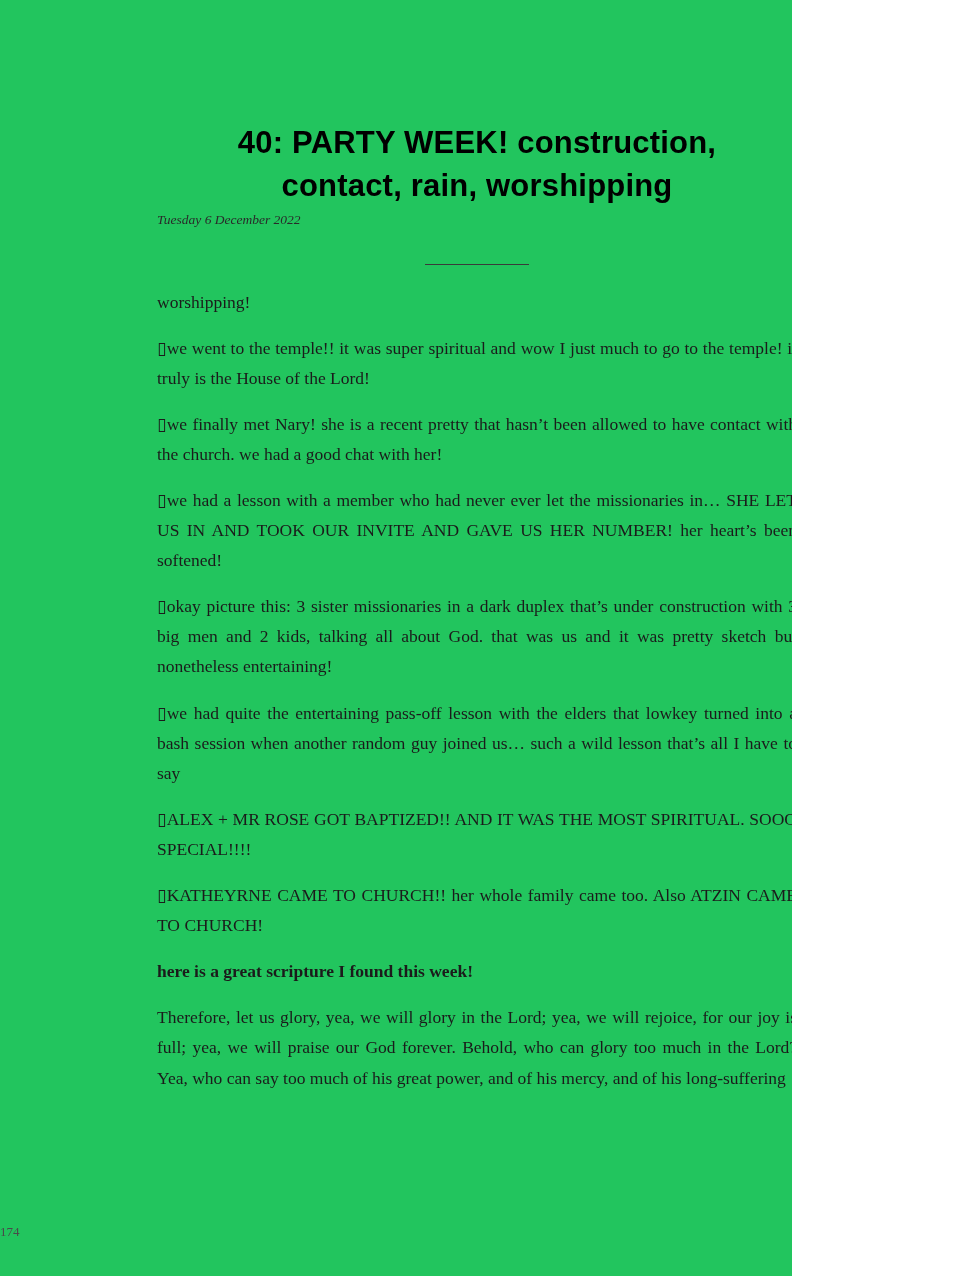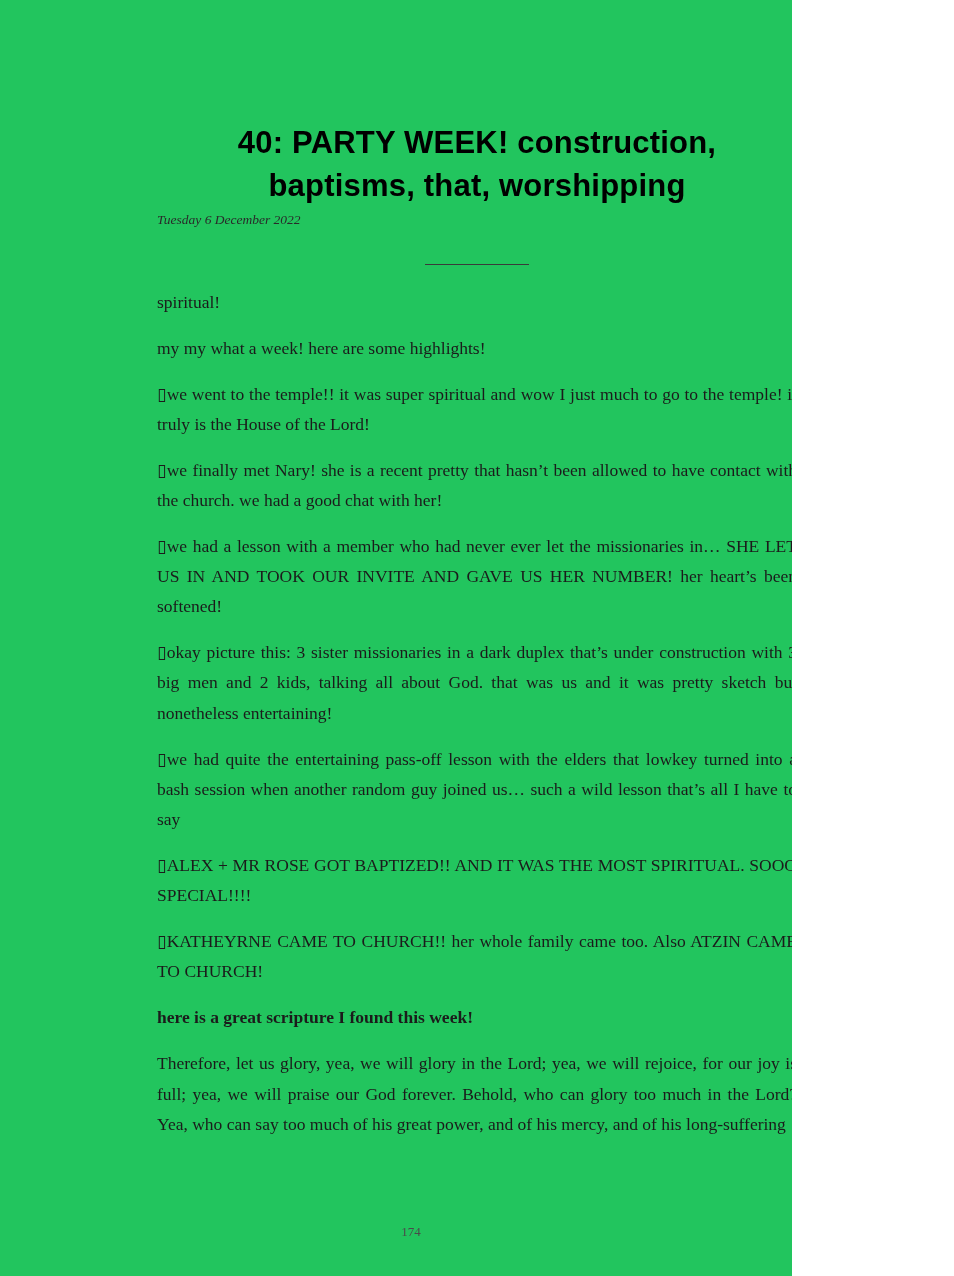--- a/index.html
+++ b/index.html
@@ -57,46 +57,44 @@
     color: #1b1b1b;
   }
   .bodytext p {
     margin: 0 0 16px 0;
   }
   .bodytext p.scripture-intro {
     font-weight: 700;
   }
   .page-number {
     position: absolute;
-    left: 15px;
+    left: 0;
     bottom: 36px;
     width: 100%;
-    text-align: center;
     font-size: 13px;
     color: #4a4a4a;
   }
 </style>
 </head>
 <body>
 
 <div class="page">
   <div class="content">
 
     <h1 class="title">
       <span class="title-line">40: PARTY WEEK! construction,</span>
-      <span class="title-line">baptisms, that, worshipping</span>
+      <span class="title-line">contact, rain, worshipping</span>
     </h1>
 
     <div class="date">Tuesday 6 December 2022</div>
 
     <div class="divider"></div>
 
     <div class="bodytext">
-      <p>spiritual!</p>
-      <p>my my what a week! here are some highlights!</p>
+      <p>worshipping!</p>
       <p>▯we went to the temple!! it was super spiritual and wow I just much to go to the temple! it truly is the House of the Lord!</p>
       <p>▯we finally met Nary! she is a recent pretty that hasn’t been allowed to have contact with the church. we had a good chat with her!</p>
       <p>▯we had a lesson with a member who had never ever let the missionaries in… SHE LET US IN AND TOOK OUR INVITE AND GAVE US HER NUMBER! her heart’s been softened!</p>
       <p>▯okay picture this: 3 sister missionaries in a dark duplex that’s under construction with 3 big men and 2 kids, talking all about God. that was us and it was pretty sketch but nonetheless entertaining!</p>
       <p>▯we had quite the entertaining pass-off lesson with the elders that lowkey turned into a bash session when another random guy joined us… such a wild lesson that’s all I have to say</p>
       <p>▯ALEX + MR ROSE GOT BAPTIZED!! AND IT WAS THE MOST SPIRITUAL. SOOO SPECIAL!!!!</p>
       <p>▯KATHEYRNE CAME TO CHURCH!! her whole family came too. Also ATZIN CAME TO CHURCH!</p>
       <p class="scripture-intro">here is a great scripture I found this week!</p>
       <p>Therefore, let us glory, yea, we will glory in the Lord; yea, we will rejoice, for our joy is full; yea, we will praise our God forever. Behold, who can glory too much in the Lord? Yea, who can say too much of his great power, and of his mercy, and of his long-suffering</p>
     </div>

